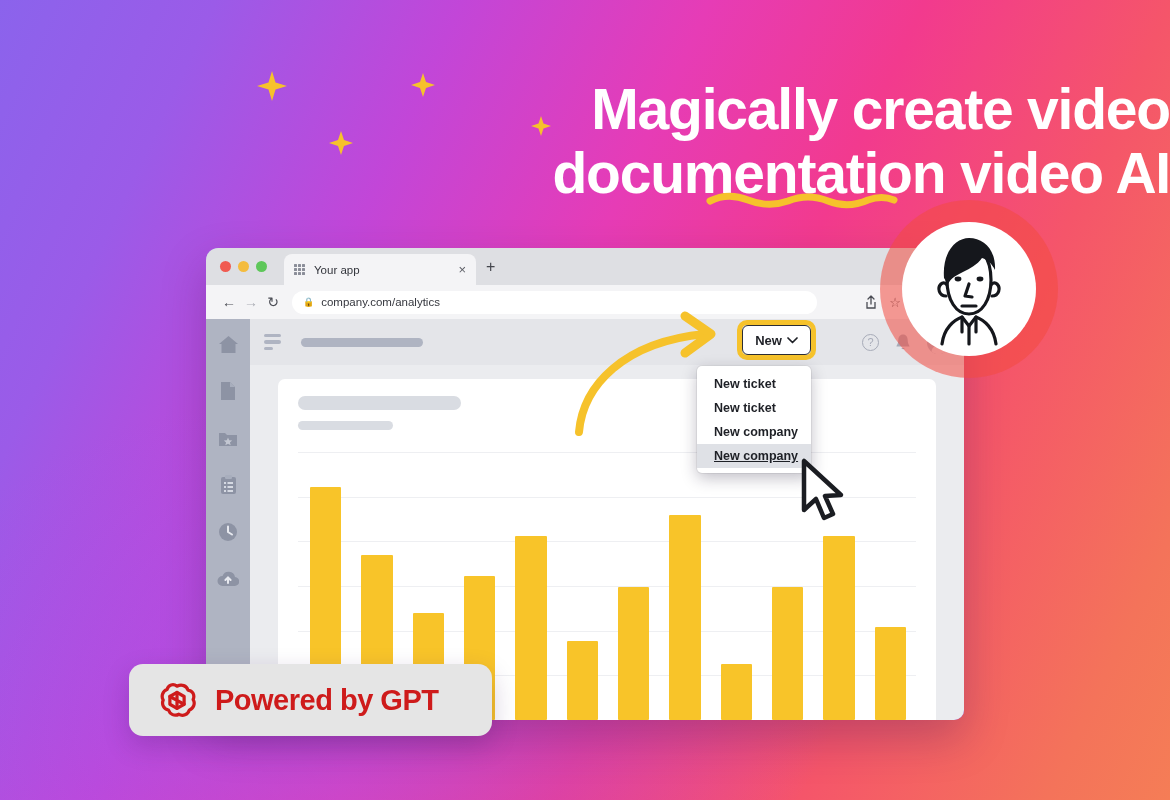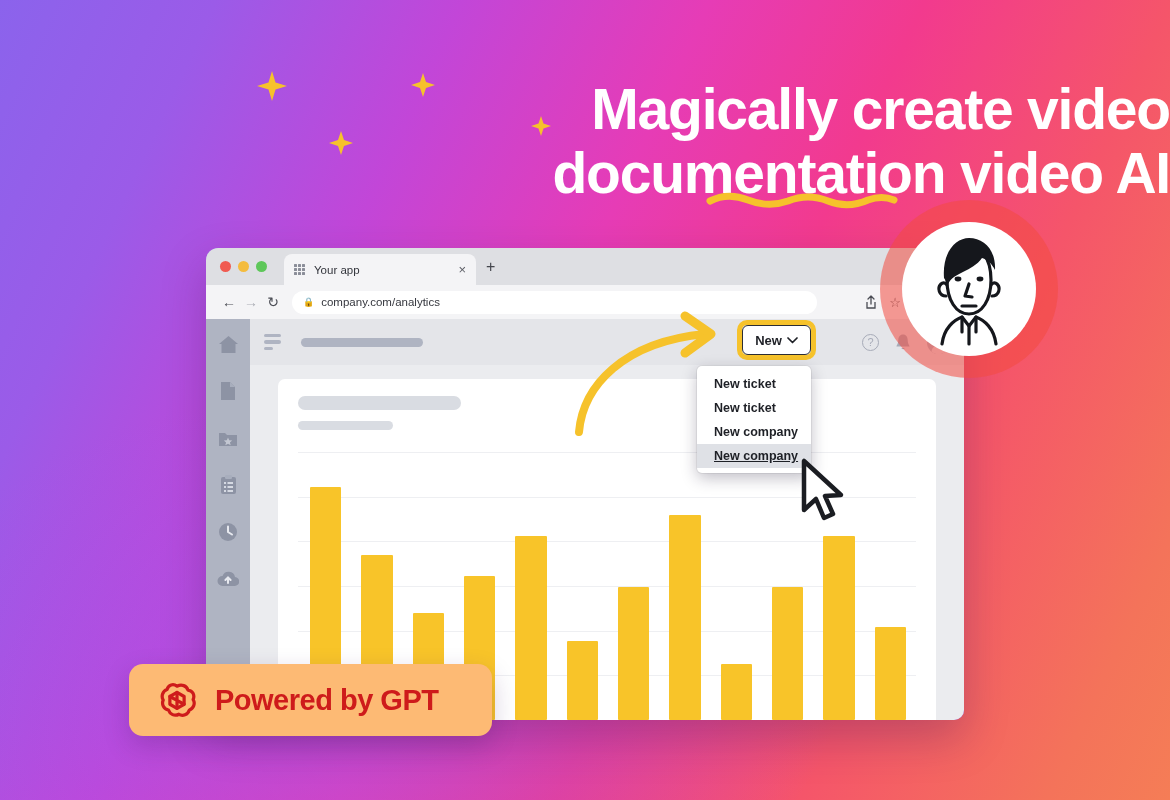--- a/index.html
+++ b/index.html
@@ -192,21 +192,21 @@
     position: absolute; left: 902px; top: 222px;
     width: 134px; height: 134px; border-radius: 50%;
     background: #fff; overflow: hidden;
     z-index: 5;
   }
 
   
   #gpt-badge {
     position: absolute; left: 129px; top: 664px;
     width: 363px; height: 72px;
-    background: #fdba74; border-radius: 14px;
+    background: #e5e5e5; border-radius: 14px;
     box-shadow: 0 10px 26px rgba(60,20,90,.22);
     display: flex; align-items: center; gap: 19px;
     padding-left: 29px;
     z-index: 11;
   }
   #gpt-label { font-size: 29px; font-weight: bold; color: #CE1B1B; letter-spacing: -.5px; }
 </style>
 </head>
 <body>
 

